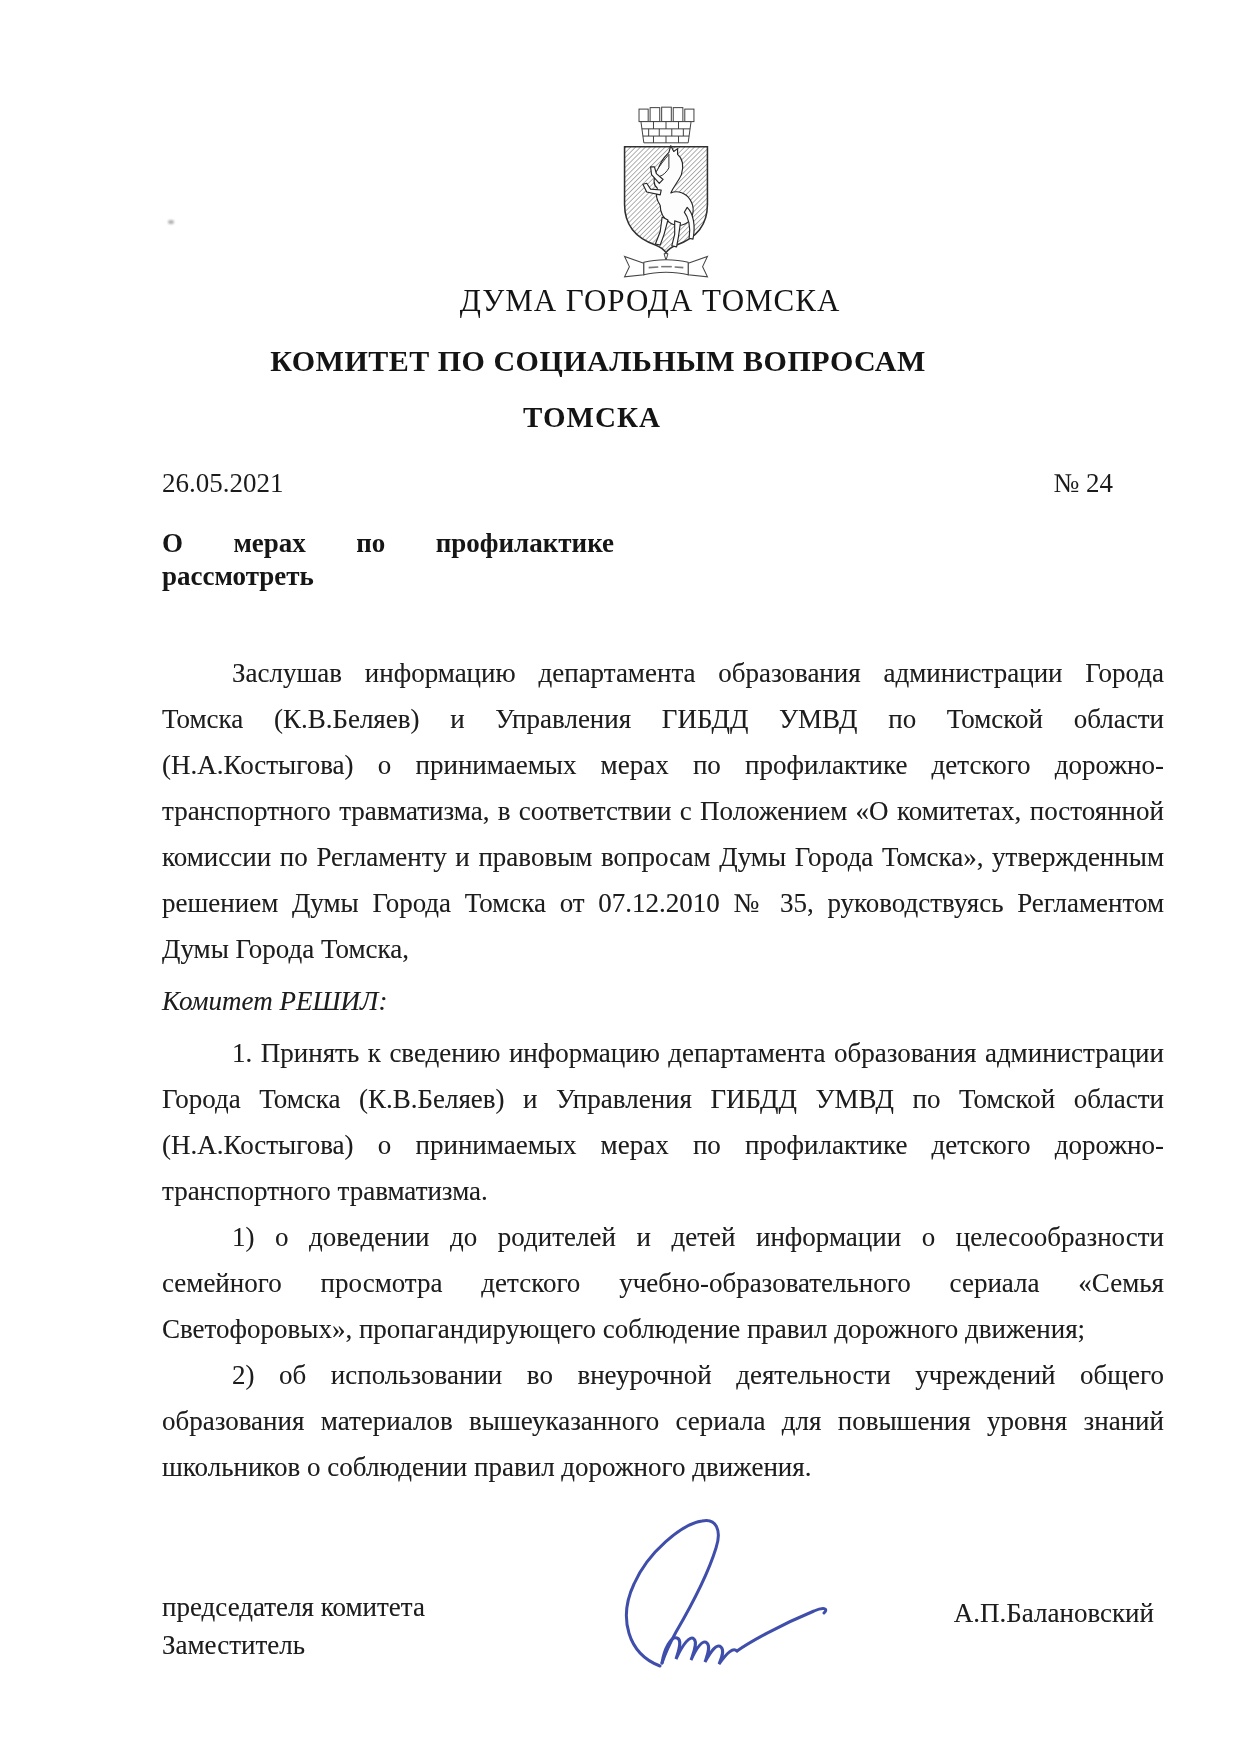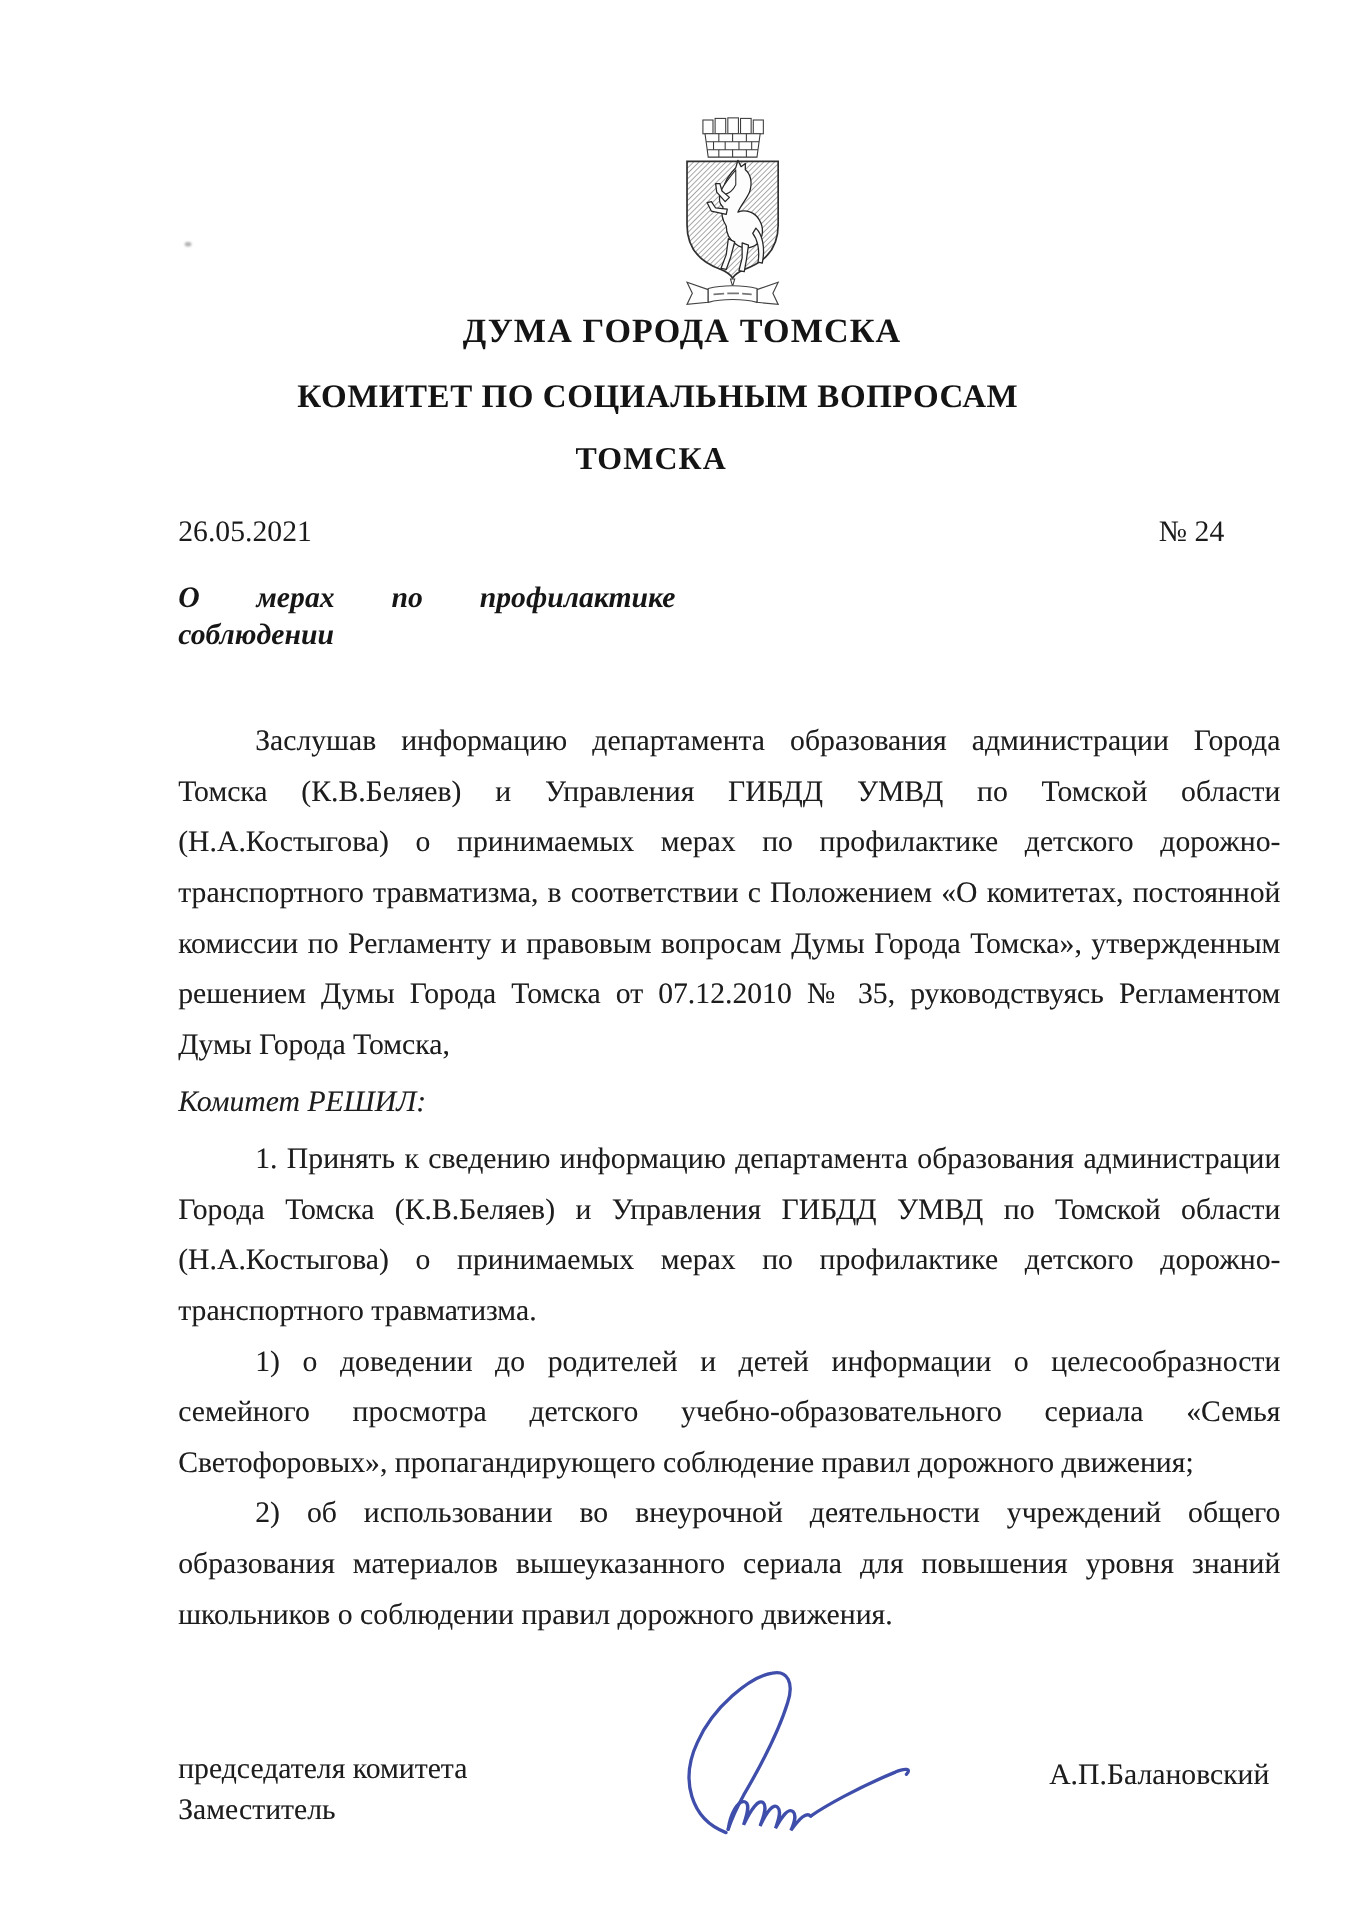--- a/index.html
+++ b/index.html
@@ -10,21 +10,22 @@
     background:#ffffff;
     font-family:"Liberation Serif","DejaVu Serif",serif;
     color:#1b1b1b;
     overflow:hidden;
   }
   
   .emblem{position:absolute;left:613px;top:100px;width:106px;height:182px;}
   
   .h-org{
     position:absolute;top:283px;left:50%;transform:translateX(-50%);
-    font-size:31px;font-weight:bold;letter-spacing:1px;color:#141414;
+    margin-left:30px;
+    font-size:31px;font-weight:normal;letter-spacing:1px;color:#141414;
     white-space:nowrap;
   }
   .h-committee{
     position:absolute;top:344px;left:50%;transform:translateX(-50%);
     margin-left:-22px;
     font-size:30px;font-weight:bold;letter-spacing:0.5px;color:#141414;
     white-space:nowrap;
   }
   .h-doctype{
     position:absolute;top:401px;left:50%;transform:translateX(-50%);
@@ -34,21 +35,21 @@
   }
   
   .dateline{position:absolute;top:468px;left:162px;right:127px;height:32px;font-size:27px;}
   .date{position:absolute;left:0;top:0;}
   .docnum{position:absolute;right:0;top:0;}
   
   .subject{
     position:absolute;top:527px;left:162px;width:452px;
     font-size:27px;font-weight:bold;line-height:33px;color:#161616;
   }
-  .subject .jline{text-align:justify;text-align-last:justify;font-style:italic;}
+  .subject .jline{text-align:justify;text-align-last:justify;}
   .subject .jline:last-child{text-align-last:left;}
   
   .bodytext{
     position:absolute;top:650px;left:162px;width:1002px;
     font-size:27px;line-height:46px;
     text-align:justify;
     color:#1d1d1d;
     text-shadow:0 0 0.5px rgba(0,0,0,0.30);
   }
   .bodytext p{margin:0;text-indent:70px;}
@@ -152,21 +153,21 @@
   <div class="h-committee">КОМИТЕТ ПО СОЦИАЛЬНЫМ ВОПРОСАМ</div>
   <div class="h-doctype">ТОМСКА</div>
 
   <div class="dateline">
     <span class="date">26.05.2021</span>
     <span class="docnum">№ 24</span>
   </div>
 
   <div class="subject">
     <div class="jline">О мерах по профилактике</div>
-    <div class="jline">соблюдении</div>
+    <div class="jline">рассмотреть</div>
   </div>
 
   <div class="bodytext">
     <p>Заслушав информацию департамента образования администрации Города Томска (К.В.Беляев) и Управления ГИБДД УМВД по Томской области (Н.А.Костыгова) о принимаемых мерах по профилактике детского дорожно-транспортного травматизма, в соответствии с Положением «О комитетах, постоянной комиссии по Регламенту и правовым вопросам Думы Города Томска», утвержденным решением Думы Города Томска от 07.12.2010 № 35, руководствуясь Регламентом Думы Города Томска,</p>
     <p class="resolved">Комитет РЕШИЛ:</p>
     <p>1. Принять к сведению информацию департамента образования администрации Города Томска (К.В.Беляев) и Управления ГИБДД УМВД по Томской области (Н.А.Костыгова) о принимаемых мерах по профилактике детского дорожно-транспортного травматизма.</p>
     <p>1) о доведении до родителей и детей информации о целесообразности семейного просмотра детского учебно-образовательного сериала «Семья Светофоровых», пропагандирующего соблюдение правил дорожного движения;</p>
     <p>2) об использовании во внеурочной деятельности учреждений общего образования материалов вышеуказанного сериала для повышения уровня знаний школьников о соблюдении правил дорожного движения.</p>
   </div>
 

